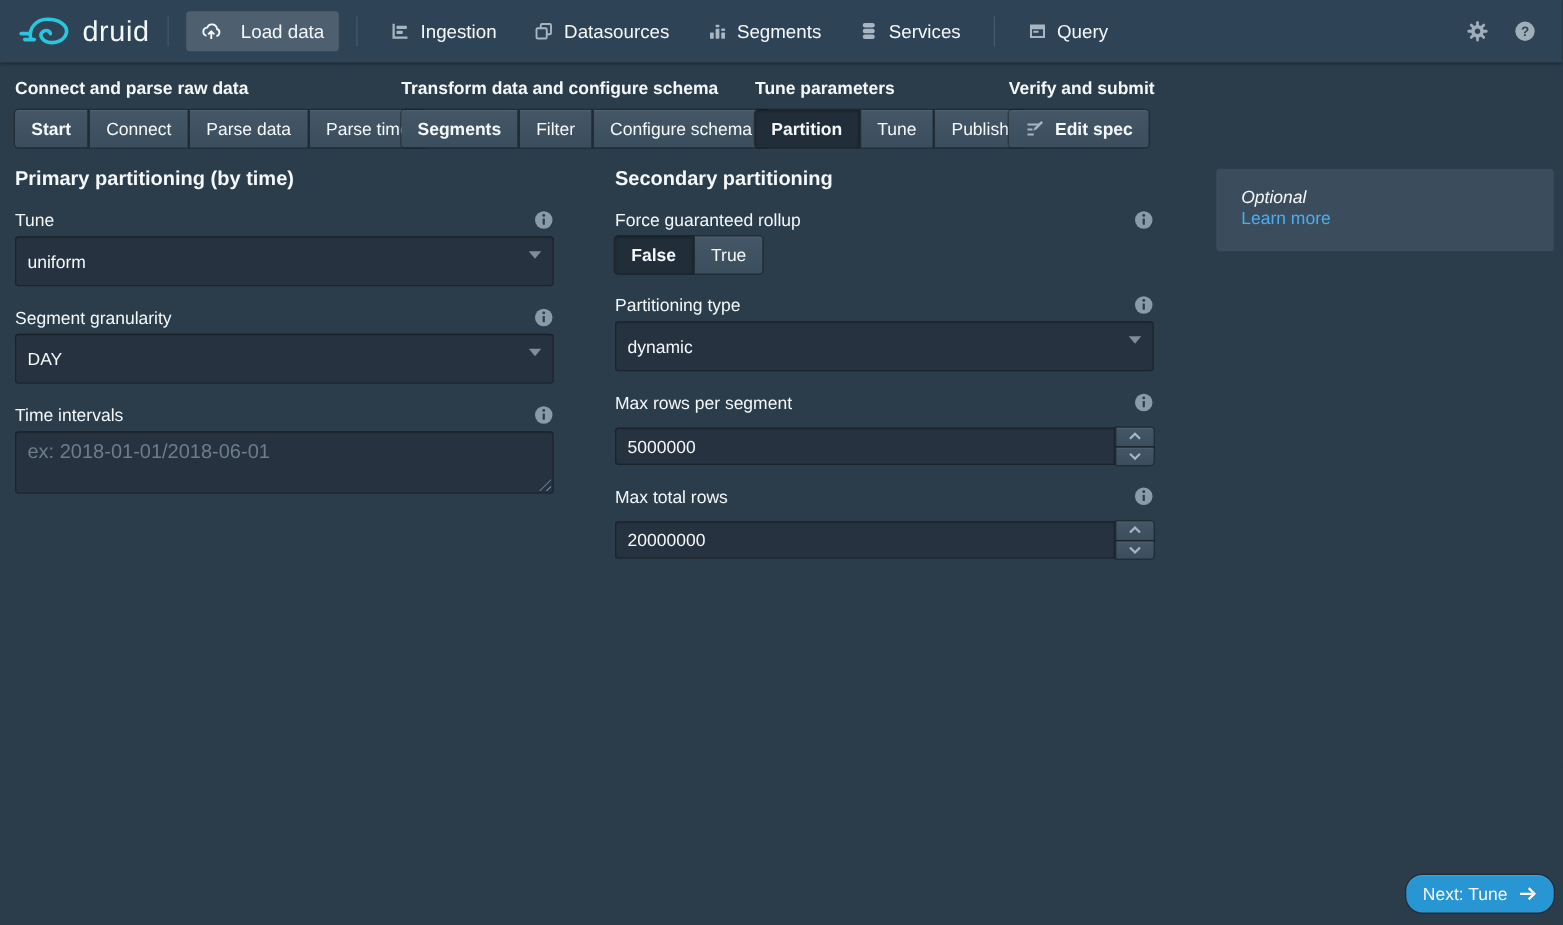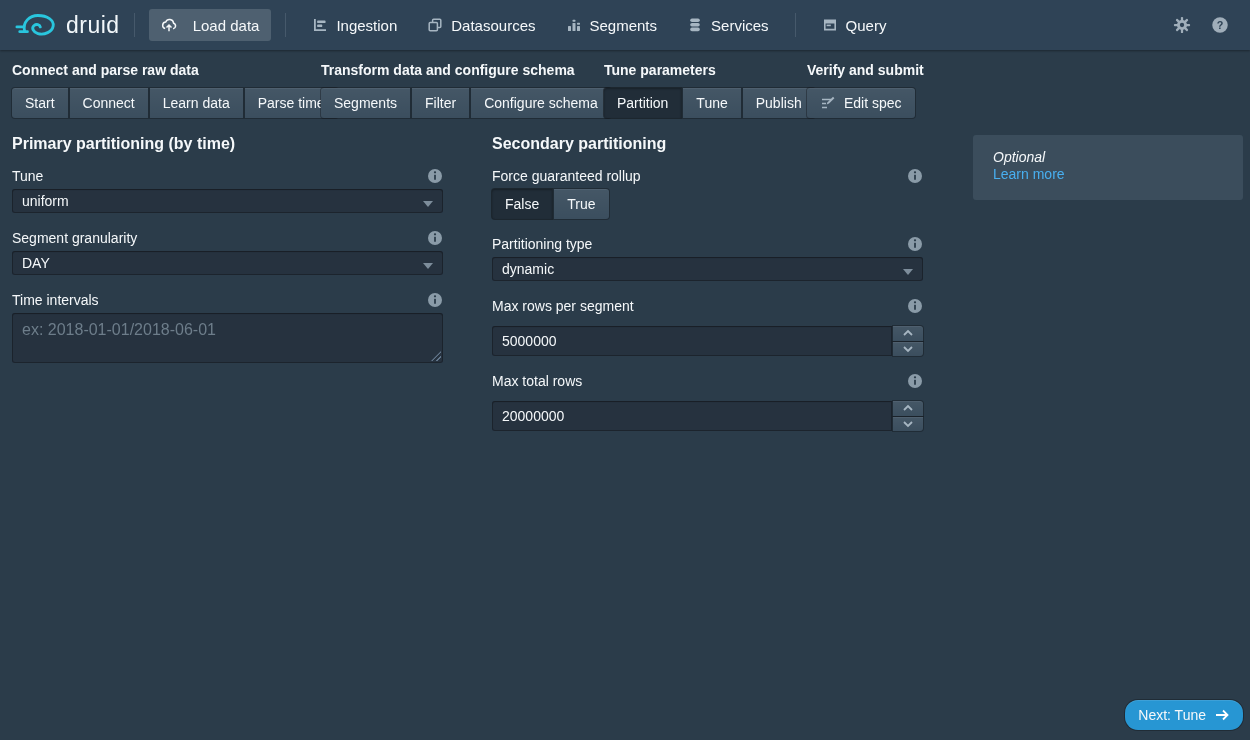--- a/index.html
+++ b/index.html
@@ -49,37 +49,37 @@
     box-shadow:0 0 0 1px rgba(17,20,24,.4), inset 0 1px 0 rgba(255,255,255,.06);
     border-radius:13px; cursor:pointer; white-space:nowrap; border:none;
     font-family:"Liberation Sans", sans-serif;
   }
   .btn.active {
     background:#212d38;
     box-shadow:0 0 0 1px rgba(17,20,24,.55), inset 0 1px 2px rgba(0,0,0,.3);
   }
   .btn-group { display:inline-flex; }
   .btn-group .btn { border-radius:0; margin-left:2px; }
-  .btn-group .btn:first-child { border-radius:3px 0 0 3px; margin-left:0; }
+  .btn-group .btn:first-child { border-radius:3px 0 0 3px; margin-left:0;font-weight:bold; }
   .btn-group .btn:last-child { border-radius:0 3px 3px 0; }
   .btn-group .btn:only-child { border-radius:3px; }
 
   
   .main { position:relative; }
   .col { position:absolute; top:0; width:431px; }
   .col-left { left:12px; }
   .col-mid { left:492px; }
   .section-heading { font-size:16px; font-weight:700; margin-bottom:14px; line-height:18px; }
   .field { margin-bottom:16px; }
   .field-label {
     display:flex; align-items:center; justify-content:space-between;
     font-size:14px; margin-bottom:5px; height:17px;
   }
   .control {
-    position:relative; height:24px; width:100%;
+    position:relative; height:40px; width:100%;
     background:#26323f; border-radius:3px;
     box-shadow:inset 0 0 0 1px rgba(17,20,24,.45), inset 0 1px 1px rgba(17,20,24,.3);
     display:flex; align-items:center; padding:0 10px;
     font-size:14px; color:#f5f8fa; cursor:pointer;
   }
   .caret-down {
     position:absolute; right:10px; top:12px;
     width:0; height:0;
     border-left:5px solid transparent; border-right:5px solid transparent;
     border-top:6px solid #7d8d9b;
@@ -224,21 +224,21 @@
     </div>
   </div>
 </header>
 
 <section class="steps">
   <div class="step-group g0">
     <div class="step-title">Connect and parse raw data</div>
     <div class="btn-group">
       <button class="btn">Start</button>
       <button class="btn">Connect</button>
-      <button class="btn">Learn data</button>
+      <button class="btn">Parse data</button>
       <button class="btn">Parse time</button>
     </div>
   </div>
 
   <div class="step-group g1">
     <div class="step-title">Transform data and configure schema</div>
     <div class="btn-group">
       <button class="btn">Segments</button>
       <button class="btn">Filter</button>
       <button class="btn">Configure schema</button>

